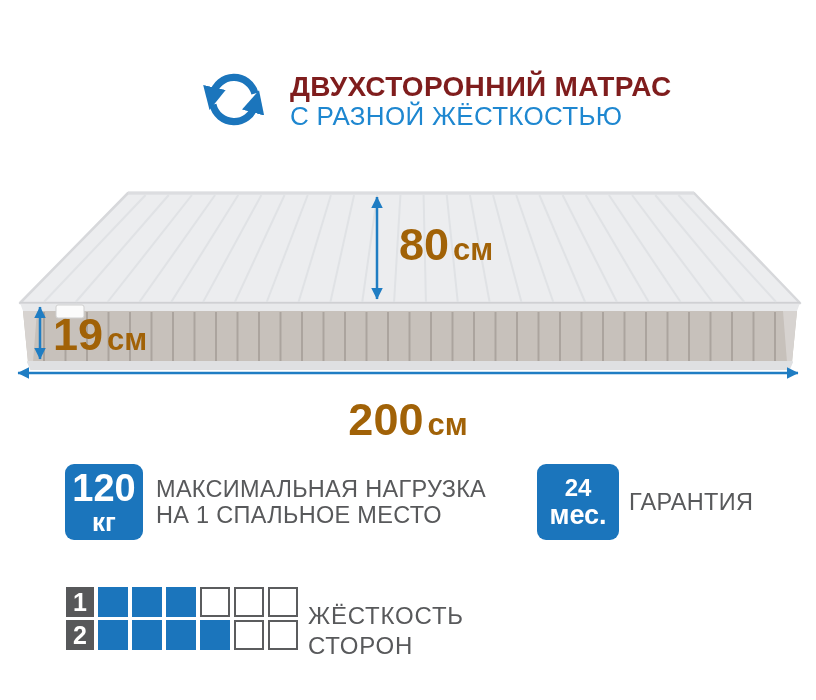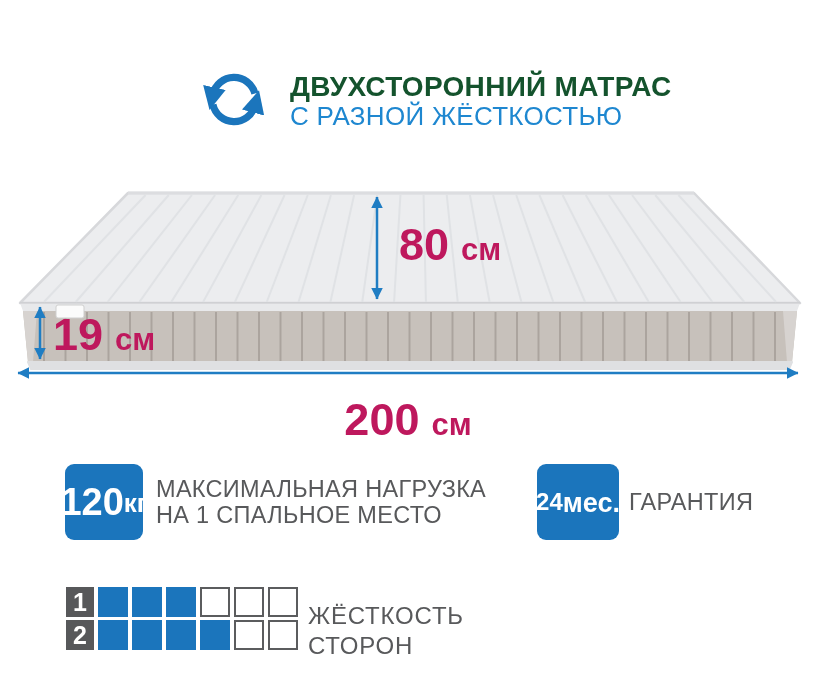--- a/index.html
+++ b/index.html
@@ -4,41 +4,41 @@
 <style>
   html,body{margin:0;padding:0;background:#ffffff;}
   #canvas{
     position:relative;width:816px;height:700px;background:#ffffff;
     overflow:hidden;font-family:"Liberation Sans",sans-serif;
   }
   
   .header-icon{position:absolute;left:200px;top:64px;width:68px;height:70px;}
   .title{
     position:absolute;left:290px;top:71px;font-size:28px;font-weight:bold;
-    color:#14532d;letter-spacing:.3px;white-space:nowrap;
+    color:#7f1d1d;letter-spacing:.3px;white-space:nowrap;
   }
   .subtitle{
     position:absolute;left:290px;top:101px;font-size:26px;font-weight:normal;
     color:#1e87d0;letter-spacing:.3px;white-space:nowrap;
   }
   
   .mattress{position:absolute;left:0;top:178px;width:816px;height:210px;}
   .dim{
-    position:absolute;display:flex;align-items:baseline;gap:12px;
-    color:#be185d;font-weight:bold;white-space:nowrap;
+    position:absolute;display:flex;align-items:baseline;gap:4px;
+    color:#a16207;font-weight:bold;white-space:nowrap;
   }
   .dim .dim-value{font-size:45px;line-height:1;}
   .dim .dim-unit{font-size:31px;line-height:1;}
   .dim-width{left:399px;top:222px;}
   .dim-thickness{left:53px;top:312px;}
   .dim-length{left:0;top:377px;width:816px;justify-content:center;margin-top:20px;}
   
   .badge{
     position:absolute;width:78px;height:76px;border-radius:9px;background:#1b75bc;
-    color:#ffffff;display:flex;flex-direction:row;align-items:center;
+    color:#ffffff;display:flex;flex-direction:column;align-items:center;
     justify-content:center;text-align:center;
   }
   .badge-load{left:65px;top:464px;}
   .badge-warranty{left:537px;top:464px;width:82px;}
   .badge .badge-value{font-size:38px;font-weight:bold;line-height:1;}
   .badge-warranty .badge-value{font-size:24px;}
   .badge .badge-unit{font-size:26px;font-weight:bold;line-height:1;margin-top:2px;}
   .badge-warranty .badge-unit{font-size:27px;}
   .caption{
     position:absolute;color:#58595b;font-size:23.5px;line-height:25.5px;

